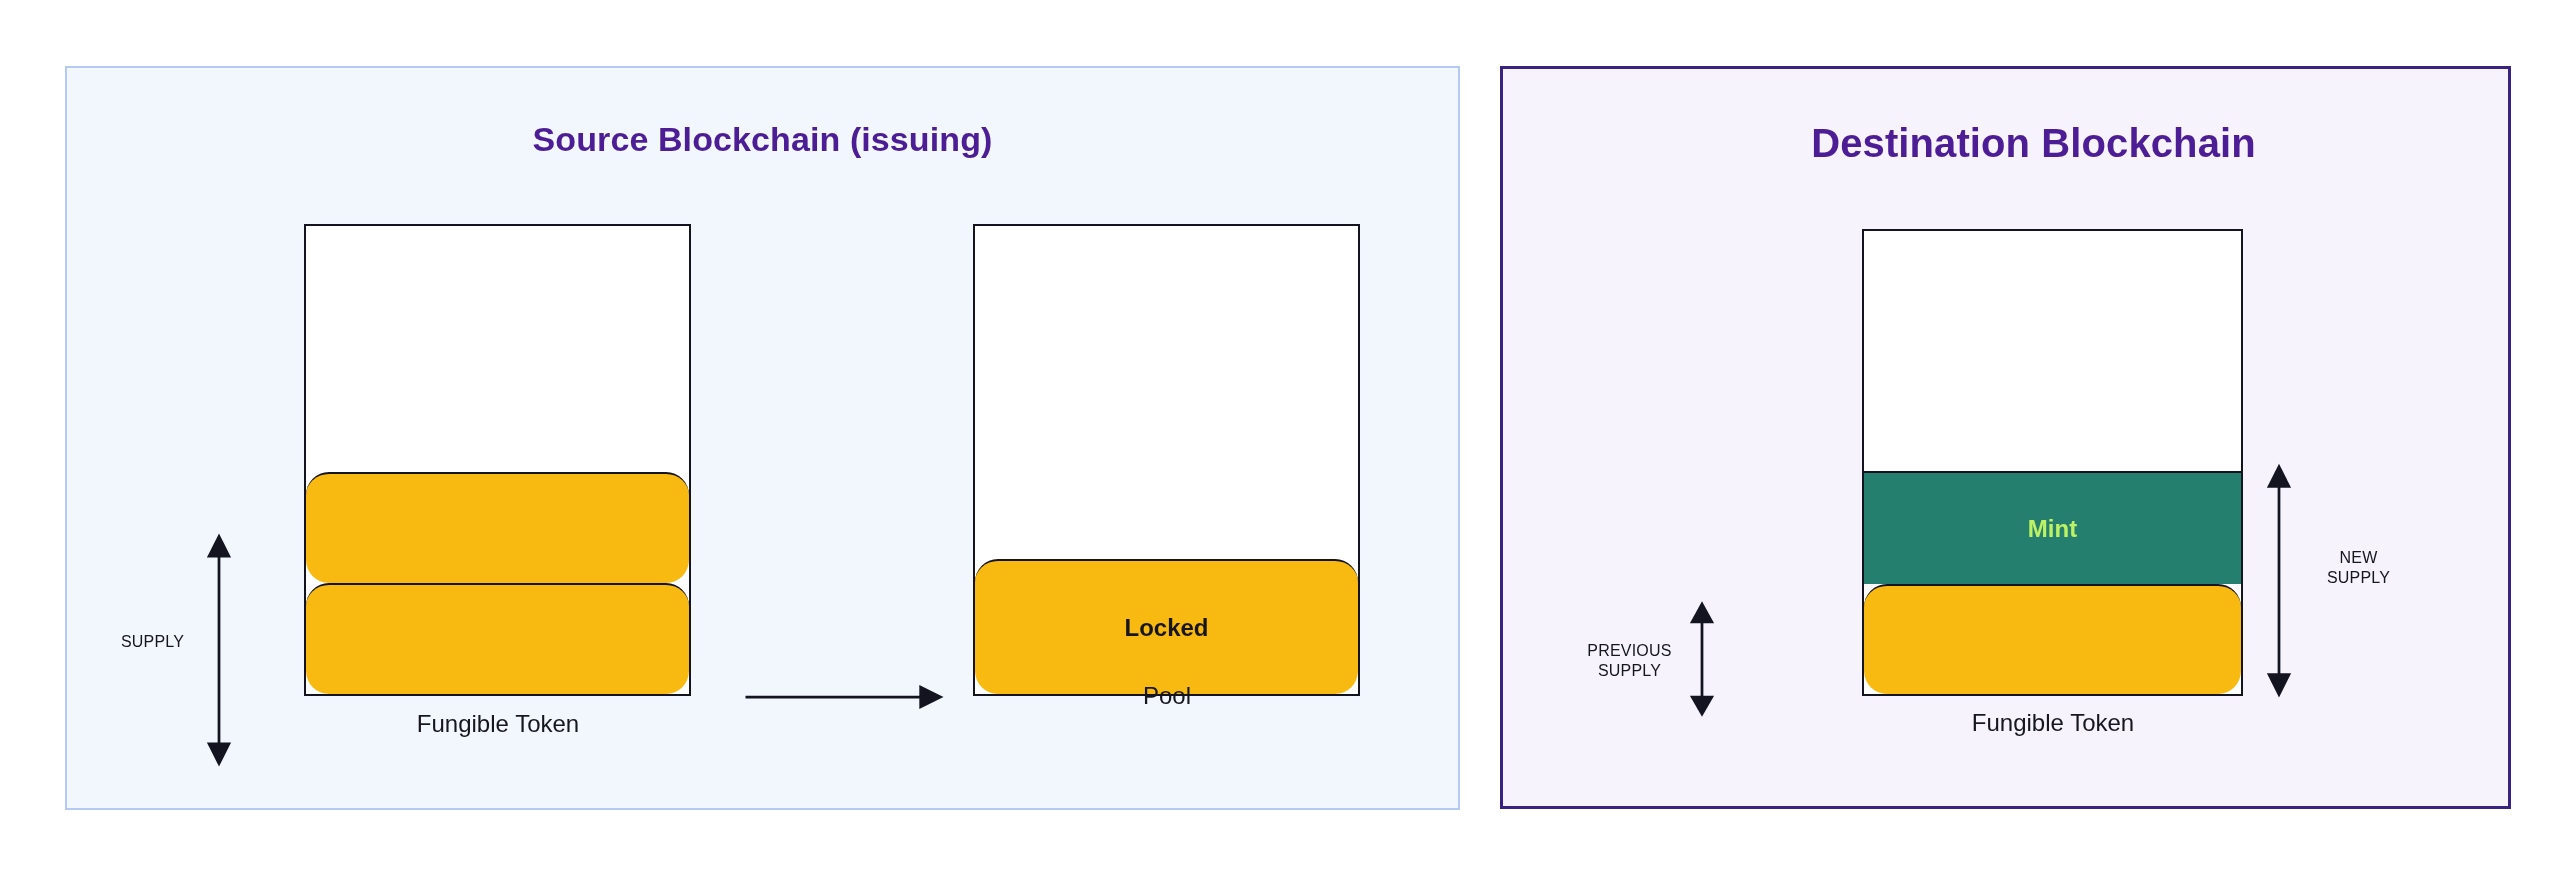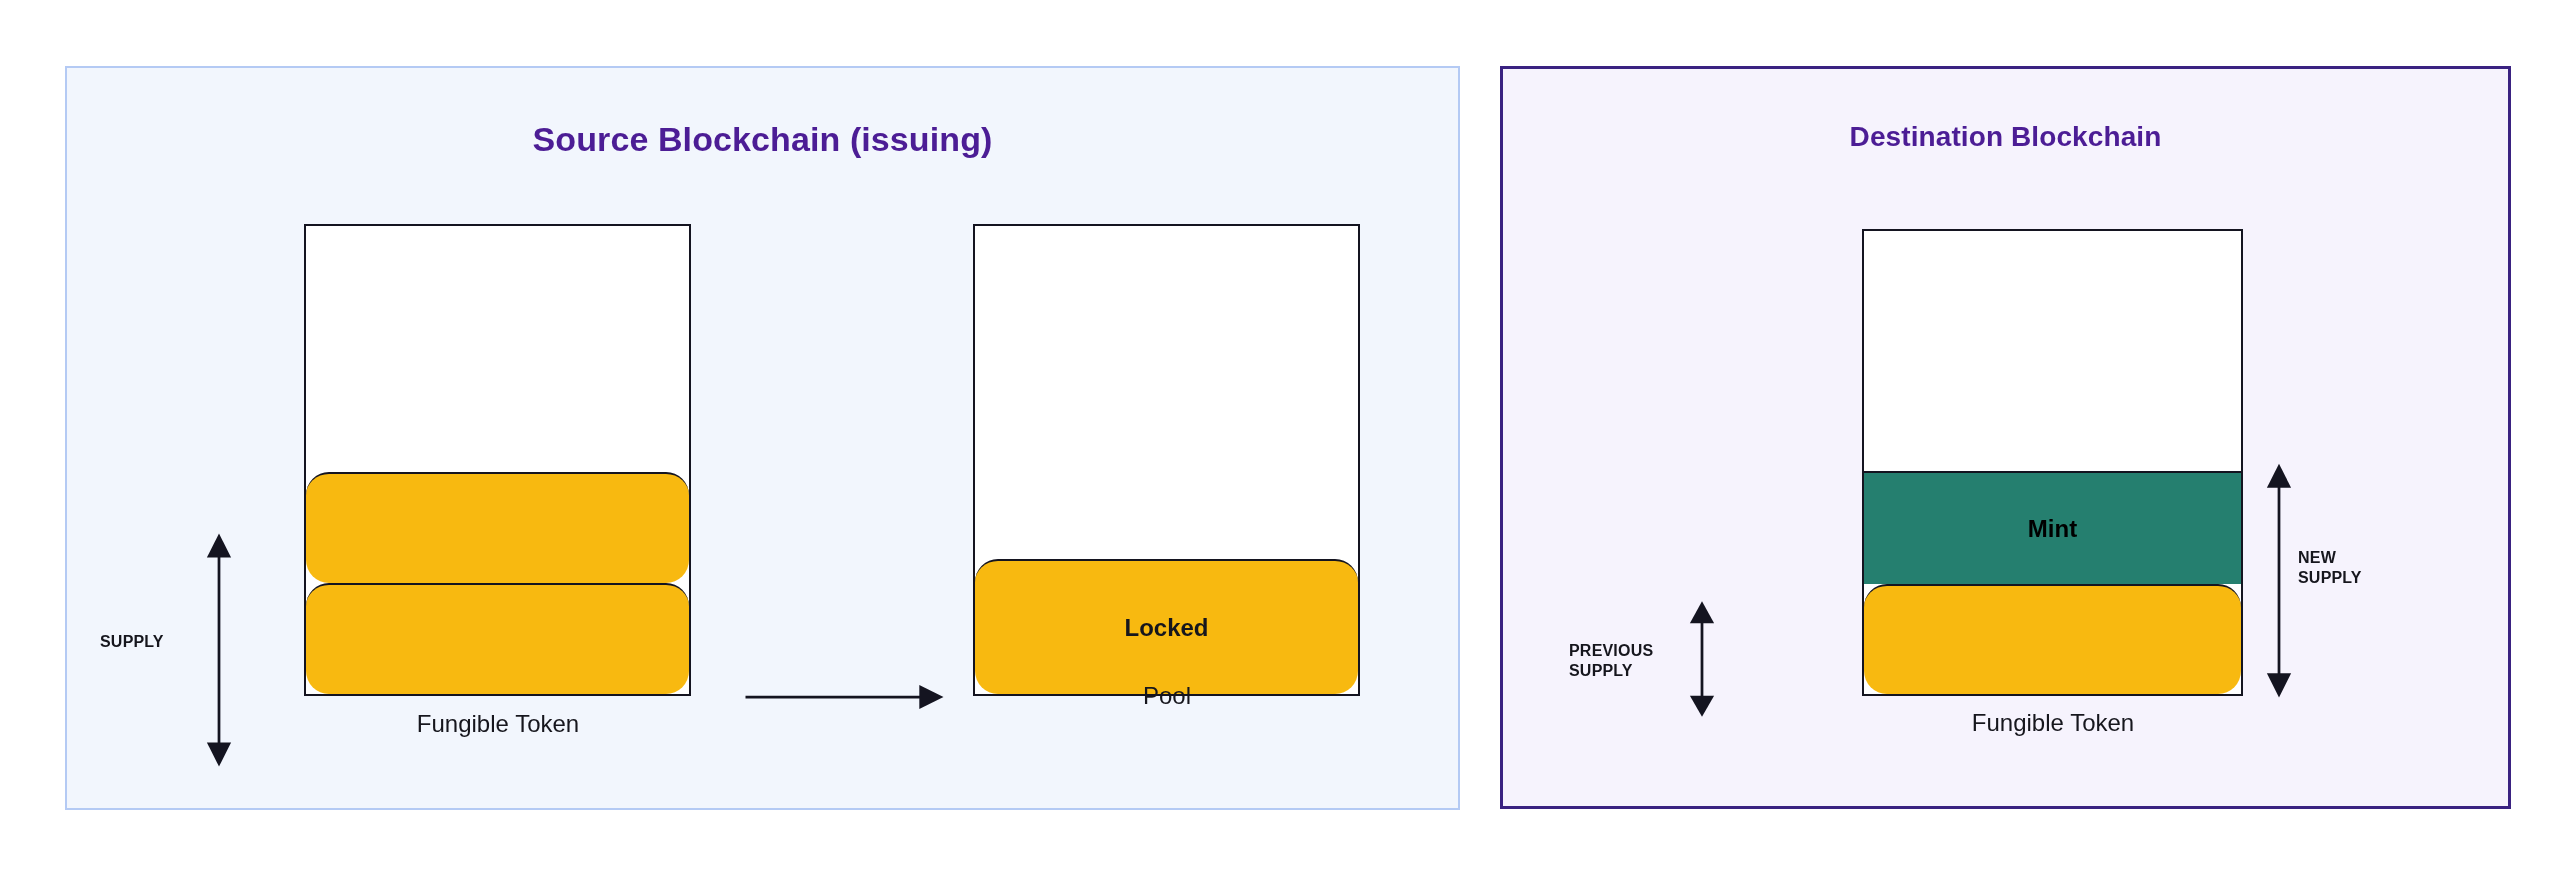--- a/index.html
+++ b/index.html
@@ -41,21 +41,21 @@
     position: absolute;
     left: 0;
     width: 100%;
     text-align: center;
     font-weight: 700;
     color: #4c1d95;
     letter-spacing: 0.1px;
     white-space: nowrap;
   }
   #source-panel .panel-title  { top: 52px; font-size: 34px; }
-  #destination-panel .panel-title { top: 52px; font-size: 28px; }
+  #destination-panel .panel-title { top: 52px; font-size: 40px; margin-left: 28px; }
 
   
   .column {
     position: absolute;
     box-sizing: border-box;
   }
   .bar-box {
     position: absolute;
     left: 0;
     top: 0;
@@ -79,21 +79,21 @@
   .seg-yellow  { background: #f8b910; border-radius: 23px; }
   .seg-teal    { background: #257f6f; }
   .seg-divider { border-top: 2.2px solid #141420; }
 
   .seg-label {
     font-size: 24px;
     font-weight: 600;
     color: #16161d;
     white-space: nowrap;
   }
-  .seg-label.on-teal { color: #000000; }
+  .seg-label.on-teal { color: #bef264; }
 
   .column-caption {
     position: absolute;
     left: -66px;
     width: calc(100% + 133px);
     text-align: center;
     font-size: 24px;
     font-weight: 500;
     color: #16161d;
     white-space: nowrap;
@@ -101,26 +101,26 @@
 
   
   .measure {
     position: absolute;
   }
   .measure svg { display: block; overflow: visible; }
 
   .measure-caption {
     position: absolute;
     font-size: 16px;
-    font-weight: 700;
+    font-weight: 400;
     color: #16161d;
     line-height: 1.28;
     letter-spacing: 0.2px;
     white-space: pre-line;
-    text-align: left;
+    text-align: center;
   }
 
   
   #transfer-arrow {
     position: absolute;
     left: 678px;
     top: 618px;
   }
   #transfer-arrow svg { display: block; overflow: visible; }
 </style>

